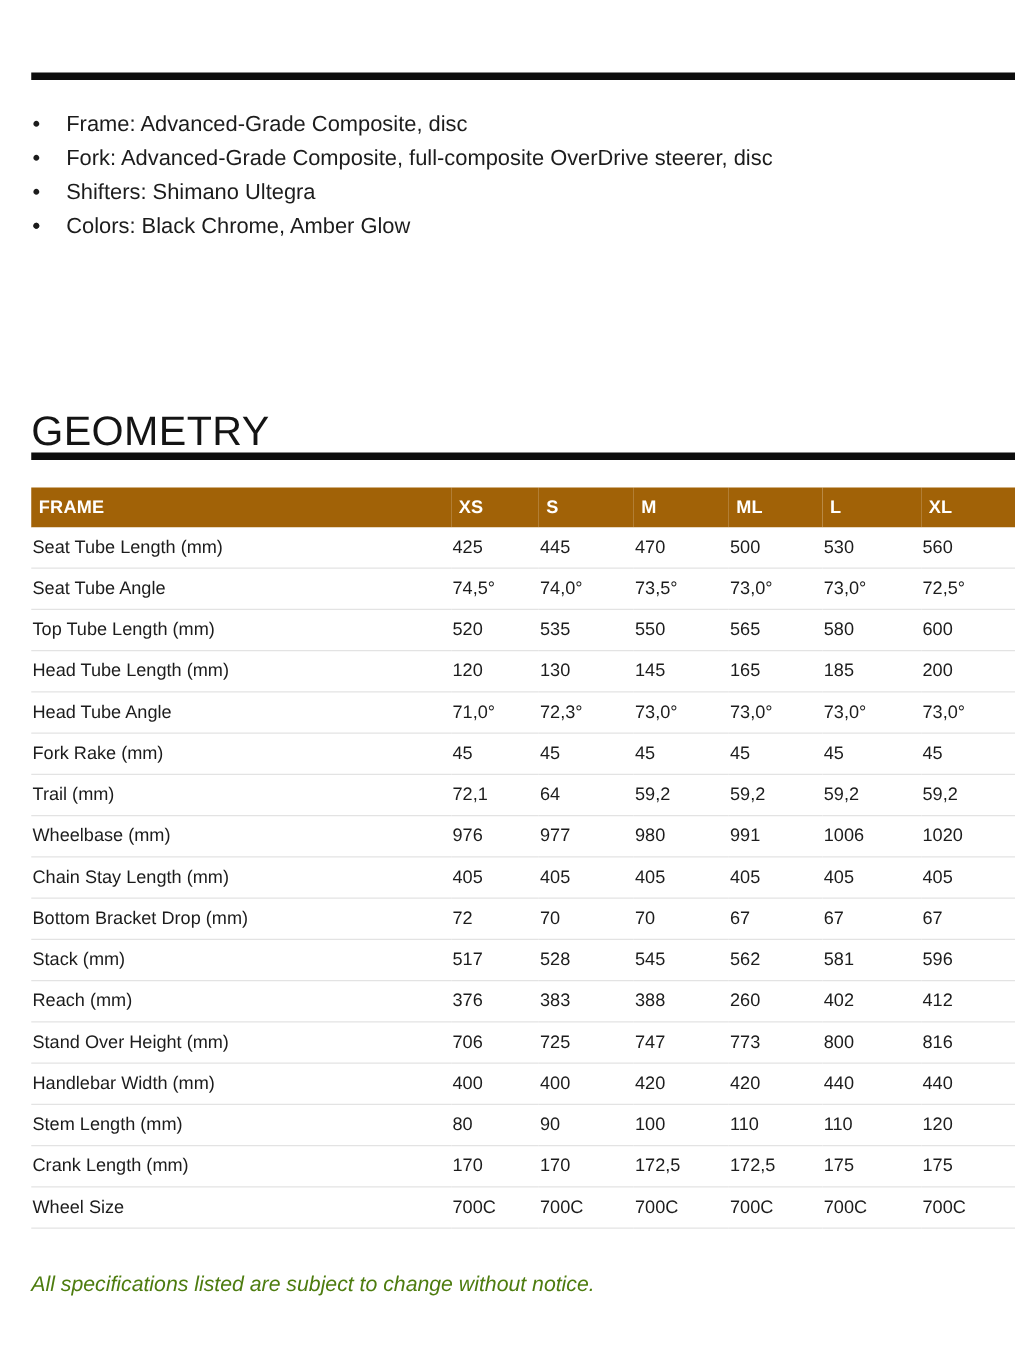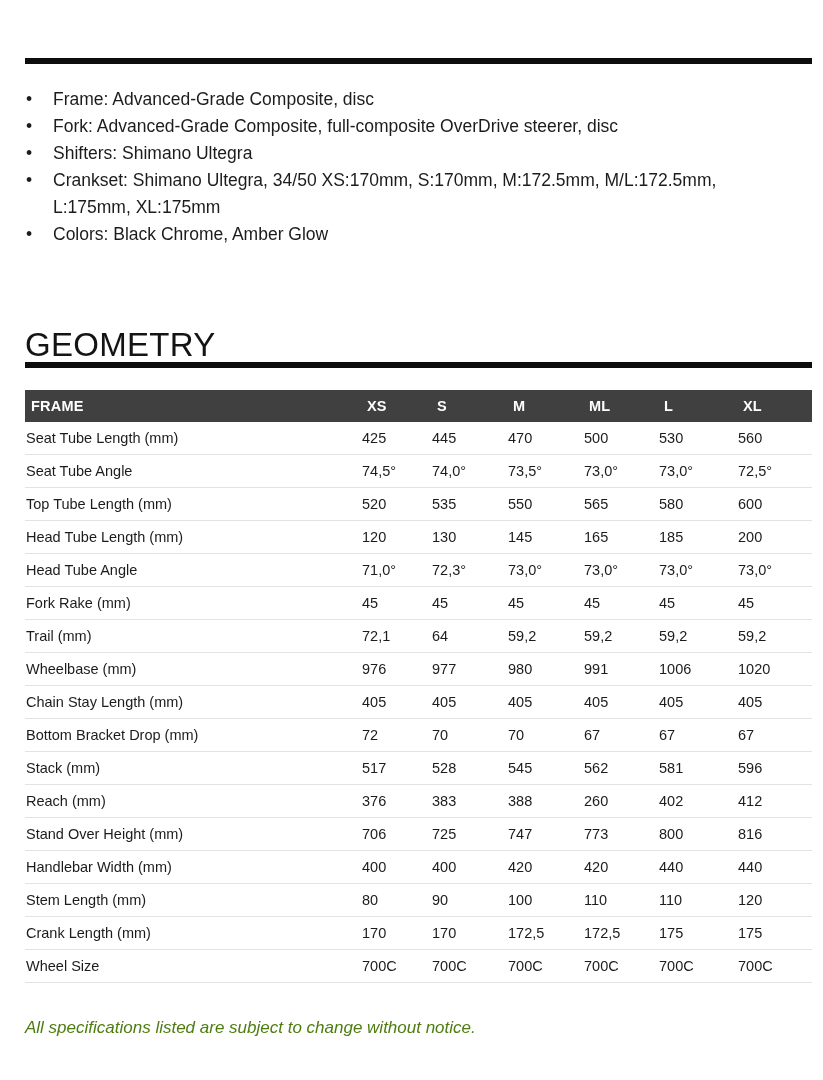--- a/index.html
+++ b/index.html
@@ -88,21 +88,21 @@
   }
   .geo-table th,
   .geo-table td {
     text-align: left;
     vertical-align: middle;
     padding: 0;
     margin: 0;
   }
 
   .geo-table thead tr {
-    background: #404040;
+    background: #a16207;
   }
   .geo-table thead th {
     height: 32px;
     color: #ffffff;
     font-size: 14.5px;
     font-weight: 700;
     letter-spacing: 0.2px;
   }
   .geo-table thead th.col-label { padding-left: 6px; }
 
@@ -141,21 +141,21 @@
 <body>
 
 <div class="page">
 
   <div class="rule" id="features-rule"></div>
 
   <ul class="feature-list" id="feature-list">
       <li class="feature-item"><span class="bullet">•</span><span>Frame: Advanced-Grade Composite, disc</span></li>
       <li class="feature-item"><span class="bullet">•</span><span>Fork: Advanced-Grade Composite, full-composite OverDrive steerer, disc</span></li>
       <li class="feature-item"><span class="bullet">•</span><span>Shifters: Shimano Ultegra</span></li>
-      <li class="feature-item"><span class="bullet">•</span><span>Crankset: Shimano Ultegra, 34/50 XS:170mm, S:170mm, M:172.5mm, M/L:172.5mm, L:175mm, XL:175mm</span></li>
+      <li class="feature-item"><span class="bullet">•</span></li>
       <li class="feature-item"><span class="bullet">•</span><span>Colors: Black Chrome, Amber Glow</span></li>
     </ul>
 
   <div class="section-title" id="geometry-title">GEOMETRY</div>
   <div class="rule" id="geometry-rule"></div>
 
   <table class="geo-table">
     <colgroup>
       <col class="c-label">
         <col class="c-xs">

